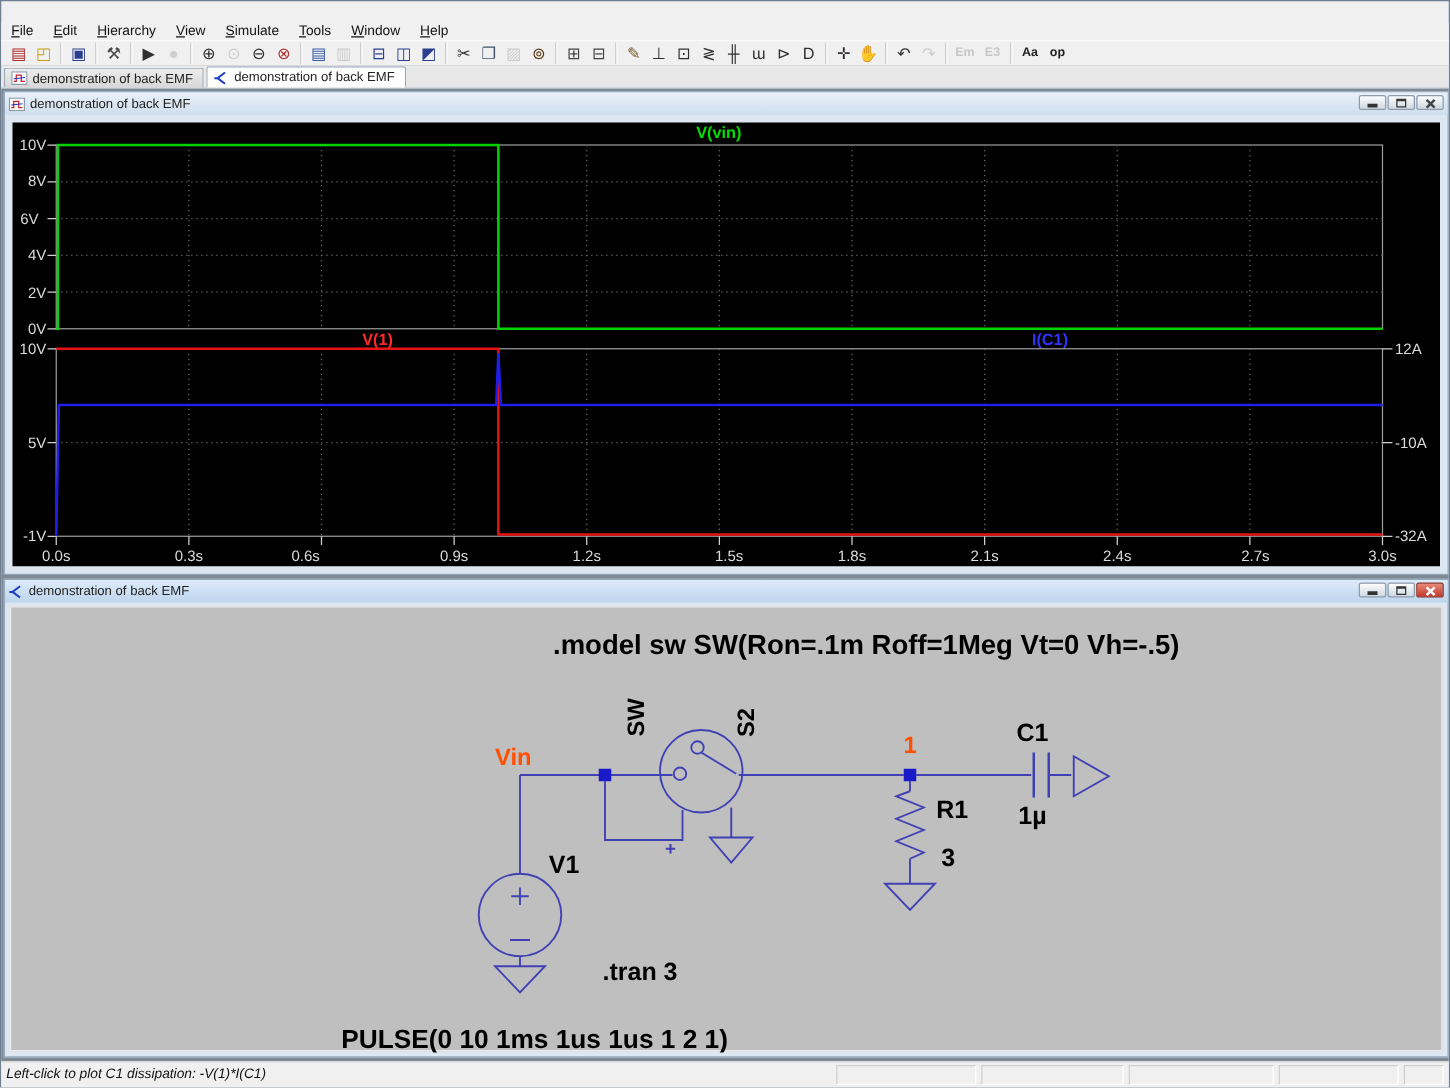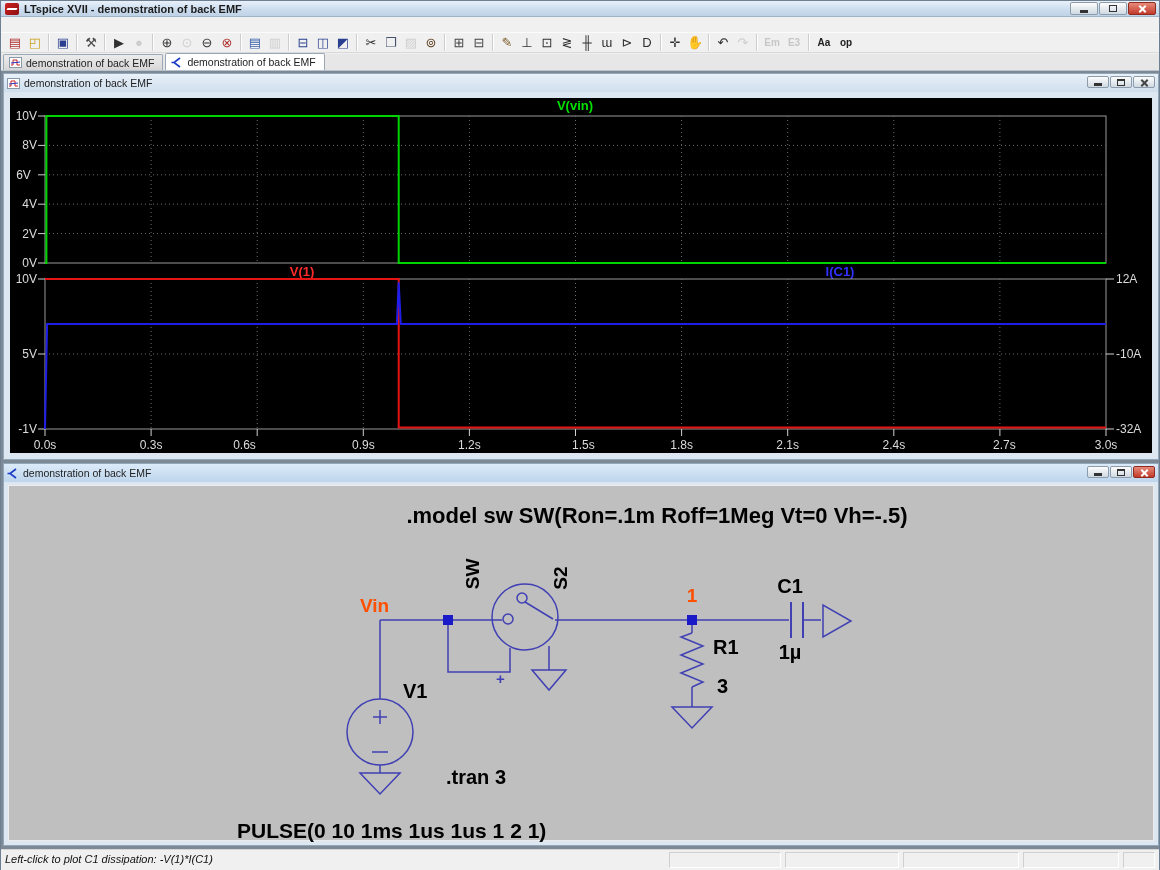--- a/index.html
+++ b/index.html
@@ -55,51 +55,46 @@
     background:linear-gradient(#e9f1f9,#cfdeed); position:relative; }
   .childbar .caption-btns { top:2px; }
   .cbtn.childbtn { width:22px; height:12px; }
 
   #wave-window { left:2px; top:2px; width:1156px; height:387px; }
   #plotarea { position:absolute; left:6px; top:24px; right:6px; bottom:6px; background:#000; }
   #plotarea .lab { position:absolute; font-size:12px; font-weight:normal; color:#dcdcdc; white-space:nowrap; }
   #plotarea .legend { position:absolute; font-size:13px; font-weight:bold; text-align:center; }
 
   #schem-window { left:2px; top:392px; width:1156px; height:383px; }
-  #schem-canvas { position:absolute; left:4px; top:21px; right:4px; bottom:4px; background:#bfbfbf; border:1px solid #ececec; }
+  #schem-canvas { position:absolute; left:4px; top:21px; right:4px; bottom:4px; background:#bfbfbf; border:1px solid #ececec;padding-left:36px; }
 
   
   #statusbar { position:absolute; left:0; top:848px; width:100%; height:21px; background:#f0f0f0;
     border-top:1px solid #d5d5d5; font-size:11px; color:#111;font-style:italic; }
   #status-text { position:absolute; left:4px; top:3px; }
   .sp { position:absolute; top:2px; height:16px; border:1px solid; border-color:#cfcfcf #ffffff #ffffff #cfcfcf; }
 
   svg text { font-family:"Liberation Sans", sans-serif; }
 </style>
 </head>
 <body>
 
 <div id="app">
 
-  <div id="titlebar">
-    <span id="app-logo"></span>
-    <span id="window-title">LTspice XVII - demonstration of back EMF</span>
-    <div class="caption-btns">
-      <span class="cbtn">
-          <span class="glyph-min"></span>
-        </span>
-      <span class="cbtn">
-          <span class="glyph-restore"></span>
-        </span>
-      <span class="cbtn close">
-          <span class="glyph-x"></span>
-        </span>
-    </div>
-  </div>
-
+
+  <div id="menubar">
+      <span class="mi">File</span>
+      <span class="mi">Edit</span>
+      <span class="mi">Hierarchy</span>
+      <span class="mi">View</span>
+      <span class="mi">Simulate</span>
+      <span class="mi">Tools</span>
+      <span class="mi">Window</span>
+      <span class="mi">Help</span>
+    </div>
   <div id="toolbar">
       <span class="tbi" style="color:#b03030">▤</span>
       <span class="tbi" style="color:#c8a018">◰</span>
       <span class="tsep"></span>
       <span class="tbi" style="color:#2a3f8f">▣</span>
       <span class="tsep"></span>
       <span class="tbi" style="color:#4a4a4a">⚒</span>
       <span class="tsep"></span>
       <span class="tbi" style="color:#303030">▶</span>
       <span class="tbi disabled" style="color:#9a9a9a">●</span>

